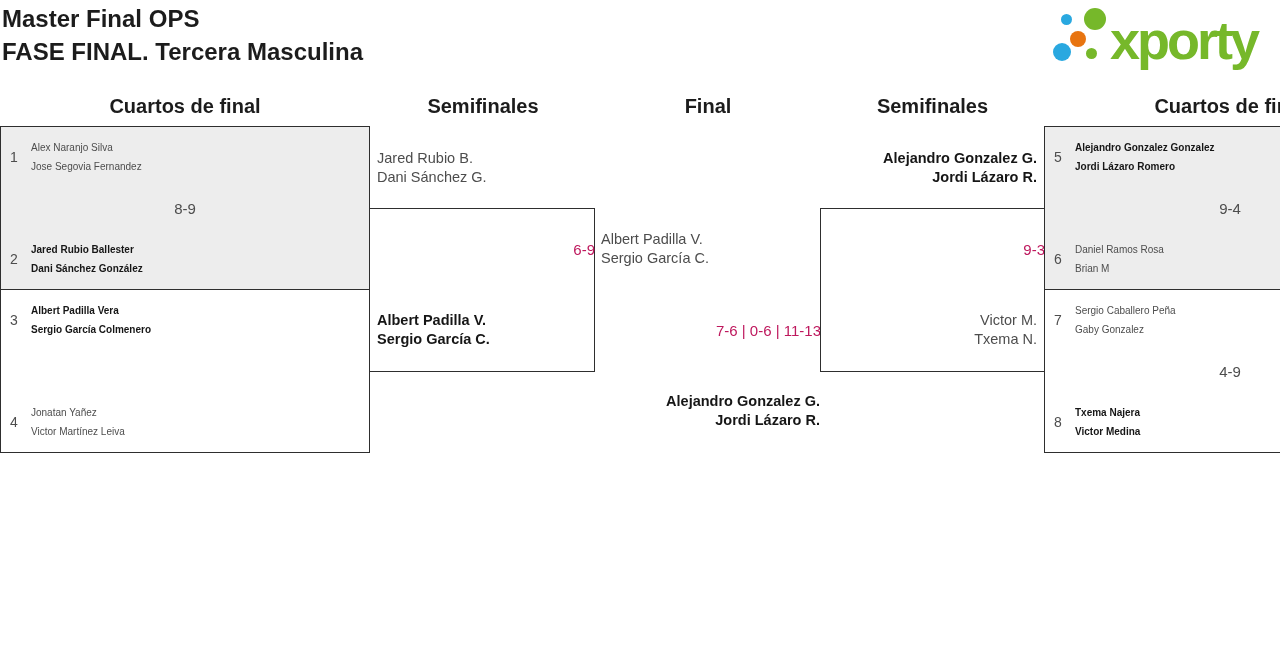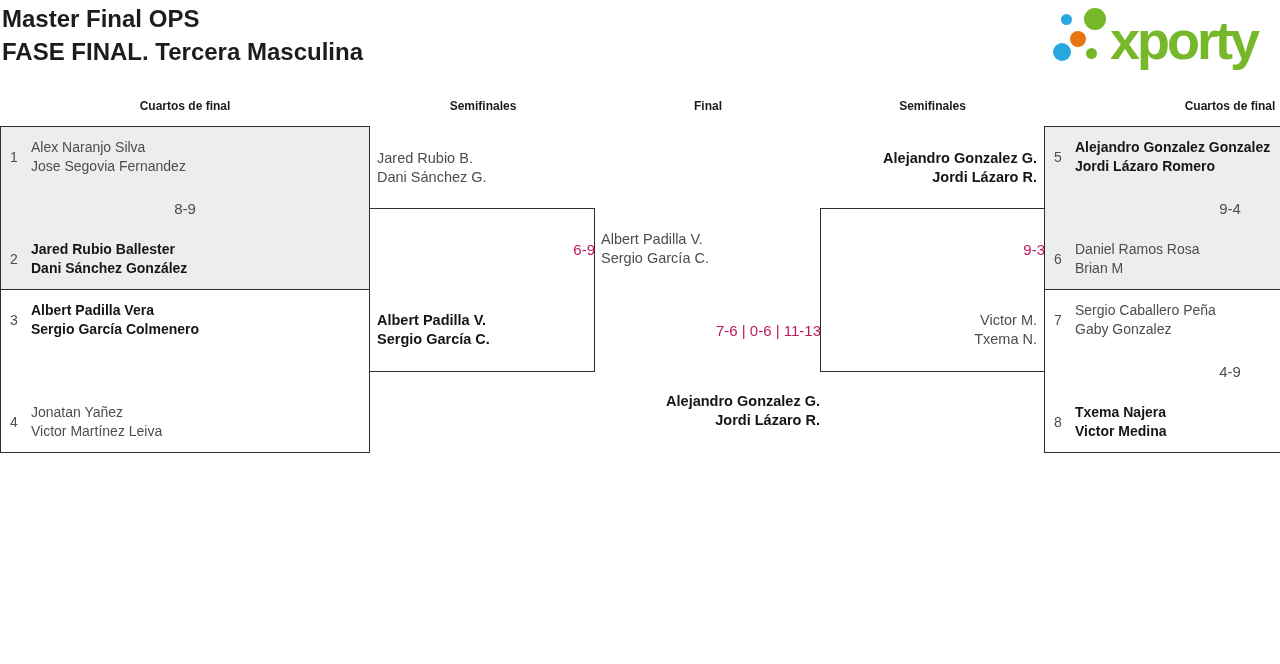--- a/index.html
+++ b/index.html
@@ -21,21 +21,21 @@
   .dot-orange   { left:1070px; top:31px; width:16px; height:16px; background:#e87410; }
   .dot-blue-lg  { left:1053px; top:43px; width:18px; height:18px; background:#29a8e0; }
   .dot-green-sm { left:1086px; top:48px; width:11px; height:11px; background:#76b82a; }
   .logo-text {
     position:absolute; left:1110px; top:12px;
     font-size:54px; line-height:56px; font-weight:700;
     letter-spacing:-3px; color:#76b82a;
   }
 
   
-  .col-header { position:absolute; top:97px; font-size:12px; line-height:19px; font-weight:700; text-align:center; color:#1c1c1c; white-space:nowrap; }
+  .col-header { position:absolute; top:97px; font-size:20px; line-height:19px; font-weight:700; text-align:center; color:#1c1c1c; white-space:nowrap; }
   #col1 { left:0px;    width:370px; }
   #col2 { left:370px;  width:226px; }
   #col3 { left:596px;  width:224px; }
   #col4 { left:820px;  width:225px; }
   #col5 { left:1044px; width:372px; }
 
   
   .box { position:absolute; box-sizing:border-box; border:1px solid #2e2e2e; background:#ffffff; }
   .box.shaded { background:#ededed; }
   #qf1 { left:0px;    top:126px; width:370px; height:164px; }
@@ -43,21 +43,21 @@
   #sf1 { left:369px;  top:208px; width:226px; height:164px; background:transparent; }
   #sf2 { left:820px;  top:208px; width:225px; height:164px; background:transparent; }
   #qf3 { left:1044px; top:126px; width:372px; height:164px; }
   #qf4 { left:1044px; top:289px; width:372px; height:164px; }
 
   
   .match .row { position:absolute; left:0; right:0; display:flex; align-items:center; }
   .row.top    { top:11px; }
   .row.bottom { bottom:11px; }
   .seed { flex:none; width:21px; margin-left:9px; font-size:14px; color:#4d4d4d; }
-  .names { font-size:14px; line-height:19px; color:#4d4d4d; white-space:nowrap; }
+  .names { font-size:10px; line-height:19px; color:#4d4d4d; white-space:nowrap; }
   .names.winner { font-weight:700; color:#161616; }
   .score {
     position:absolute; left:0; right:0; top:50%; transform:translateY(-50%);
     text-align:center; font-size:15px; color:#4d4d4d;
   }
 
   
   .float-names { position:absolute; font-size:14.5px; line-height:19px; color:#4d4d4d; white-space:nowrap; }
   .float-names.winner { font-weight:700; color:#161616; }
   .float-names.right  { text-align:right; }

